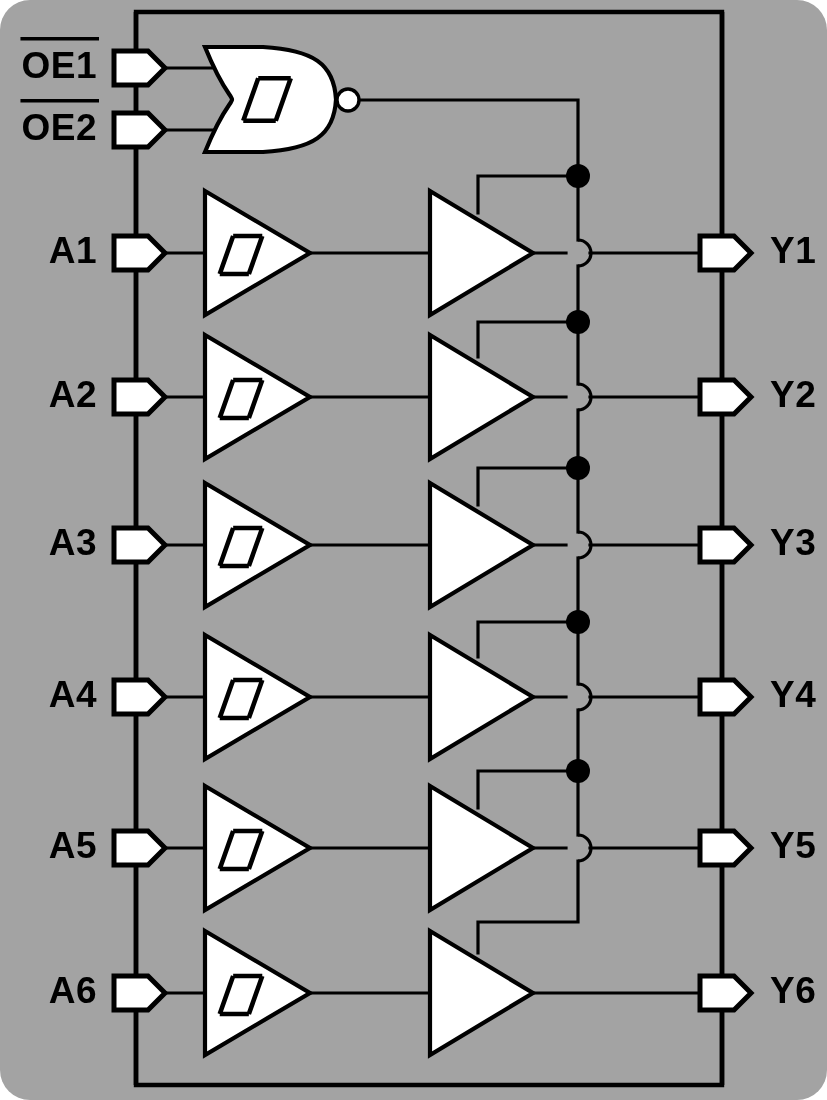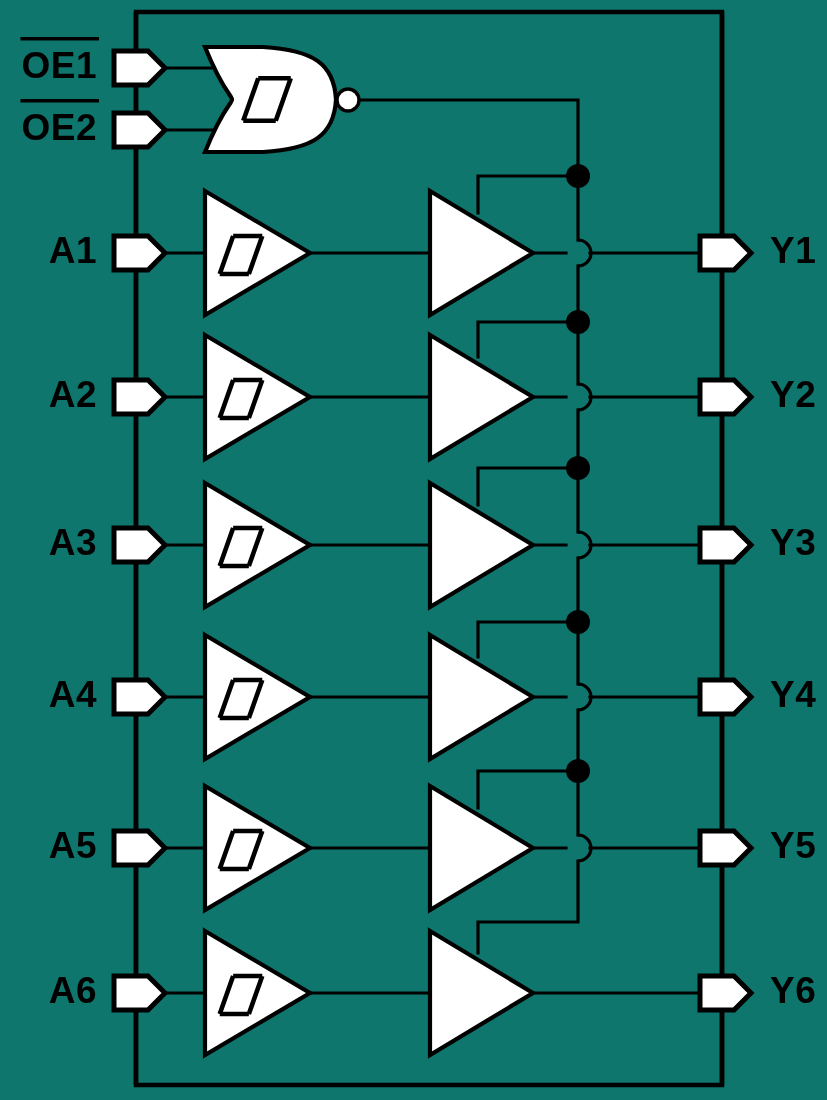--- a/index.html
+++ b/index.html
@@ -7,22 +7,23 @@
     padding: 0;
     background: #ffffff;
   }
   body {
     font-family: "Liberation Sans", sans-serif;
   }
   #diagram-root {
     position: relative;
     width: 827px;
     height: 1100px;
-    background: #0f766e;
+    background: #a3a3a3;
     overflow: hidden;
+    border-radius: 30px;
   }
   svg#logic-diagram {
     display: block;
     width: 827px;
     height: 1100px;
   }
   .wire {
     stroke: #000000;
     stroke-width: 3.2;
     fill: none;

